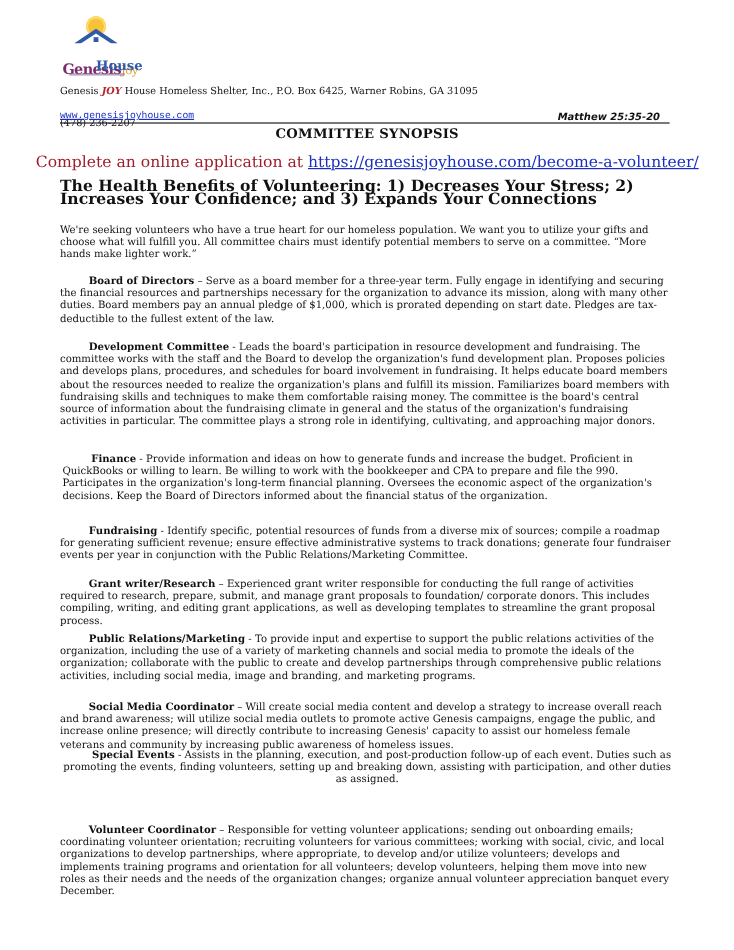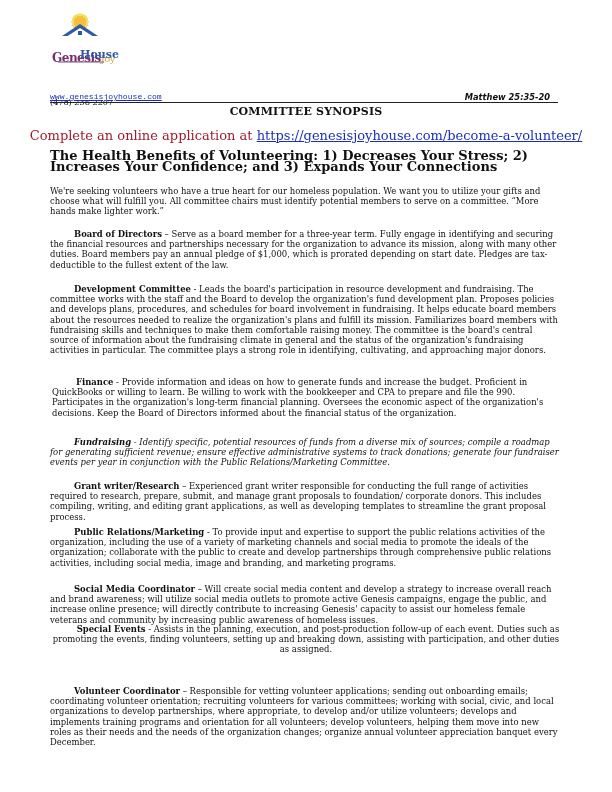--- a/index.html
+++ b/index.html
@@ -46,40 +46,41 @@
   <div class="logo">
     <div class="sun"></div>
     <div class="roof"></div>
     <div class="roof-inner"></div>
     <div class="win"></div>
     <div class="name1"><span class="g">Genesis</span><span class="j">Joy</span></div>
     <div class="name2">House</div>
     <div class="tag"></div>
   </div>
 
+  <div class="hdr-line" style="top:70px;"><span>Genesis </span><span class="joy">JOY</span><span> House Homeless Shelter, Inc., P.O. Box 6425, Warner Robins, GA  31095</span></div>
   <div class="hdr-line" style="top:81px;margin-top:16px;"> (478) 236-2207</div>
   <div class="hdr-line hdr-link" style="top:92px;">www.genesisjoyhouse.com</div>
   <div class="verse">Matthew 25:35-20</div>
   <div class="rule"></div>
 
   <div class="title">COMMITTEE SYNOPSIS</div>
 
   <div class="apply"><span>Complete an online application at </span><a>https://genesisjoyhouse.com/become-a-volunteer/</a></div>
 
   <div class="para health">The Health Benefits of Volunteering:  1) Decreases Your Stress; 2) Increases Your Confidence; and 3) Expands Your Connections</div>
 
   <div class="para" style="top:186px;">We're seeking volunteers who have a true heart for our homeless population.  We want you to utilize your gifts and choose what will fulfill you.  All committee chairs must identify potential members to serve on a committee.  “More hands make lighter work.”</div>
 
   <div class="para" style="top:229px;"><b>Board of Directors</b><span> – </span><span>Serve as a board member for a three-year term.  Fully engage in identifying and securing the financial resources and partnerships necessary for the organization to advance its mission, along with many other duties.  Board members pay an annual pledge of $1,000, which is prorated depending on start date.  Pledges are tax-deductible to the fullest extent of the law.</span></div>
 
   <div class="para" style="top:284px;"><b>Development Committee</b><span> - </span><span>Leads the board's participation in resource development and fundraising.  The committee works with the staff and the Board to develop the organization's fund development plan.  Proposes policies and develops plans, procedures, and schedules for board involvement in fundraising.  It helps educate board members about the resources needed to realize the organization's plans and fulfill its mission.  Familiarizes board members with fundraising skills and techniques to make them comfortable raising money.  The committee is the board's central source of information about the fundraising climate in general and the status of the organization's fundraising activities in particular.  The committee plays a strong role in identifying, cultivating, and approaching major donors.</span></div>
 
   <div class="para" style="top:377px; left:52px;"><b>Finance</b><span> - </span><span>Provide information and ideas on how to generate funds and increase the budget.  Proficient in QuickBooks or willing to learn.  Be willing to work with the bookkeeper and CPA to prepare and file the 990.  Participates in the organization's long-term financial planning. Oversees the economic aspect of the organization's decisions. Keep the Board of Directors informed about the financial status of the organization.</span></div>
 
-  <div class="para" style="top:437px;font-style:italic;"><b>Fundraising</b><span> - </span><span>Identify specific, potential resources of funds from a diverse mix of sources; compile a roadmap for generating sufficient revenue; ensure effective administrative systems to track donations; generate four fundraiser events per year in conjunction with the Public Relations/Marketing Committee.</span></div>
+  <div class="para" style="top:437px;"><b>Fundraising</b><span> - </span><span>Identify specific, potential resources of funds from a diverse mix of sources; compile a roadmap for generating sufficient revenue; ensure effective administrative systems to track donations; generate four fundraiser events per year in conjunction with the Public Relations/Marketing Committee.</span></div>
 
   <div class="para" style="top:481px;"><b>Grant writer/Research</b><span> – </span><span>Experienced grant writer responsible for conducting the full range of activities required to research, prepare, submit, and manage grant proposals to foundation/ corporate donors.  This includes compiling, writing, and editing grant applications, as well as developing templates to streamline the grant proposal process.</span></div>
 
   <div class="para" style="top:527px;"><b>Public Relations/Marketing</b><span> - </span><span>To provide input and expertise to support the public relations activities of the organization, including the use of a variety of marketing channels and social media to promote the ideals of the organization; collaborate with the public to create and develop partnerships through comprehensive public relations activities, including social media, image and branding, and marketing programs.</span></div>
 
   <div class="para" style="top:584px;"><b>Social Media Coordinator</b><span> – </span><span>Will create social media content and develop a strategy to increase overall reach and brand awareness; will utilize social media outlets to promote active Genesis campaigns, engage the public, and increase online presence; will directly contribute to increasing Genesis' capacity to assist our homeless female veterans and community by increasing public awareness of homeless issues.</span></div>
 
   <div class="para" style="top:624px;text-align:center;"><b>Special Events</b><span> - </span><span>Assists in the planning, execution, and post-production follow-up of each event.  Duties such as promoting the events, finding volunteers, setting up and breaking down, assisting with participation, and other duties as assigned.</span></div>
 
   <div class="para" style="top:686px;"><b>Volunteer Coordinator</b><span> – </span><span>Responsible for vetting volunteer applications; sending out onboarding emails; coordinating volunteer orientation; recruiting volunteers for various committees; working with social, civic, and local organizations to develop partnerships, where appropriate, to develop and/or utilize volunteers; develops and implements training programs and orientation for all volunteers; develop volunteers, helping them move into new roles as their needs and the needs of the organization changes; organize annual volunteer appreciation banquet every December.</span></div>

